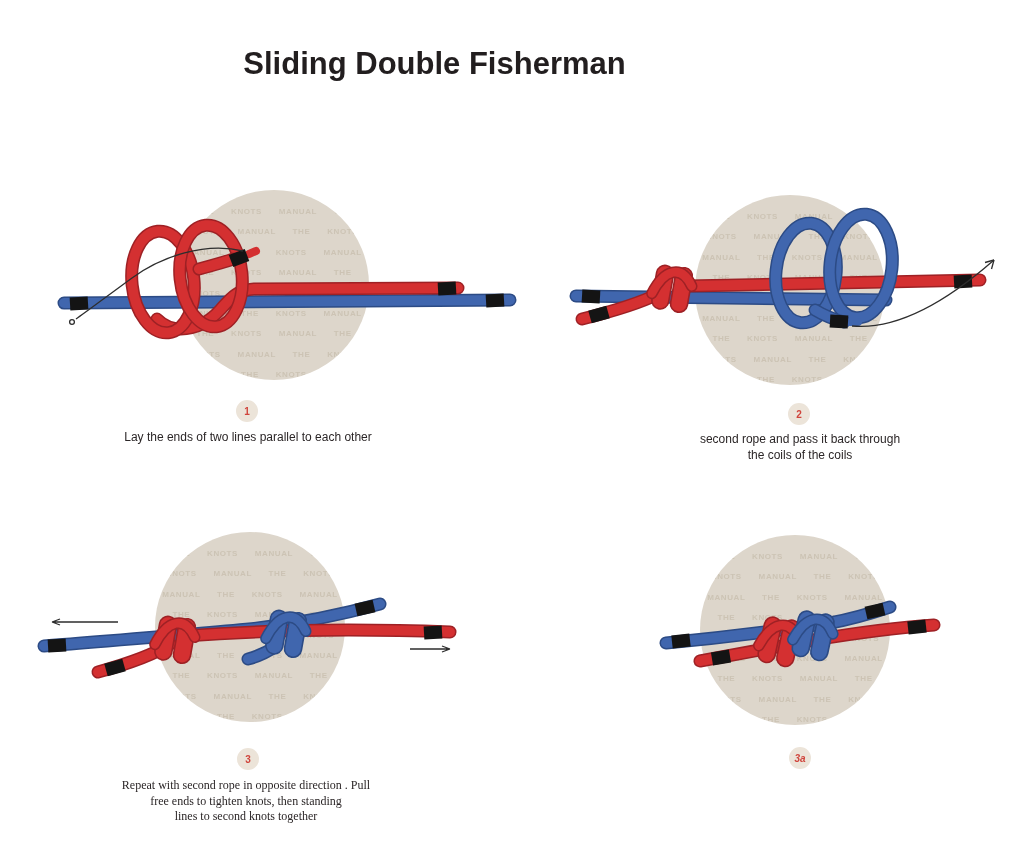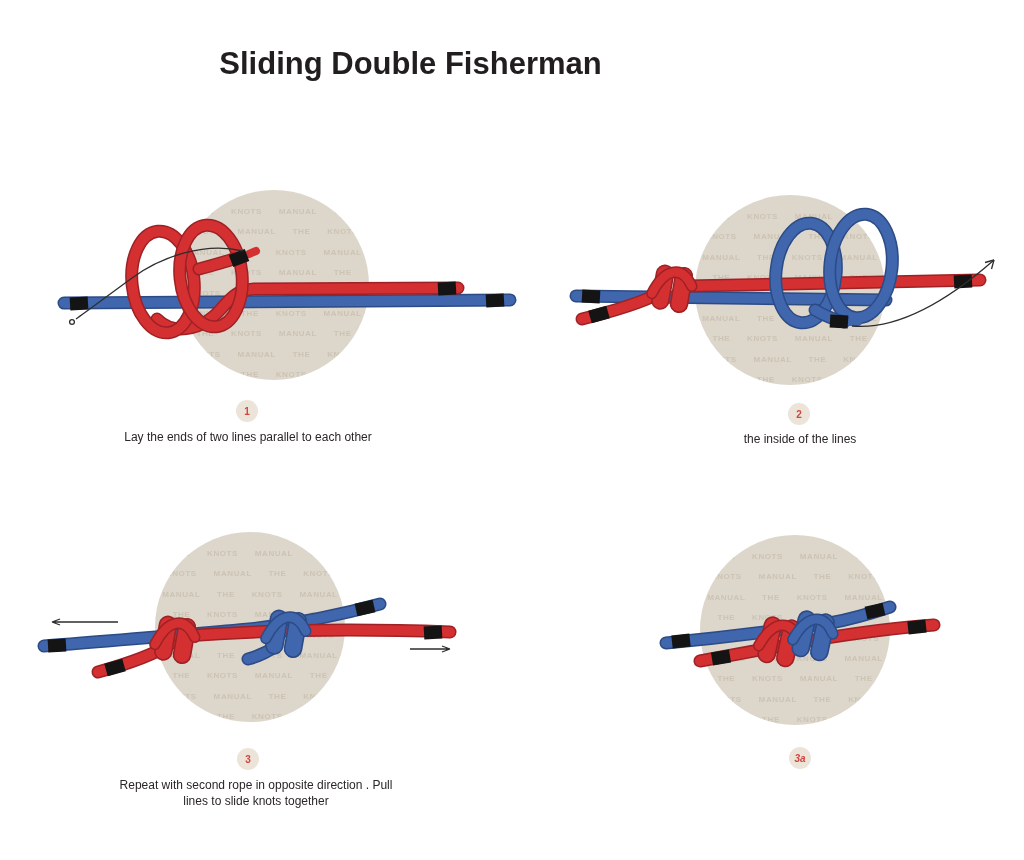--- a/index.html
+++ b/index.html
@@ -1,21 +1,21 @@
 <!DOCTYPE html>
 <html><head>
 <meta charset="utf-8">
 <style>
   html,body{margin:0;padding:0;background:#ffffff;}
   body{width:1024px;height:860px;position:relative;overflow:hidden;
        font-family:"Liberation Sans","DejaVu Sans",sans-serif;color:#221e1f;}
   .abs{position:absolute;}
   
   #title{top:46px;left:0;width:821px;text-align:center;
-         font-size:31px;font-weight:600;letter-spacing:0px;color:#221e1f;}
+         font-size:31px;font-weight:600;letter-spacing:0px;color:#221e1f;padding-left:24px;}
   
   .circle{width:190px;height:190px;border-radius:50%;background:#ddd6cb;overflow:hidden;}
   .wm{position:absolute;inset:0;padding:12px 2px;box-sizing:border-box;
       font-size:8px;font-weight:bold;letter-spacing:.6px;word-spacing:14px;
       line-height:2.55;color:#bfb5a2;opacity:.55;text-align:center;
       overflow:hidden;user-select:none;}
   
   svg{position:absolute;overflow:visible;}
   .ro-r{stroke:#9e2125;stroke-width:13;fill:none;stroke-linecap:round;}
   .ri-r{stroke:#d43031;stroke-width:10;fill:none;stroke-linecap:round;}
@@ -210,22 +210,24 @@
   </g>
 </svg>
 
 <div class="abs badge" style="left:236px;top:400px;">1</div>
 <div class="abs caption" style="left:48px;top:430px;width:400px;">
   <div>Lay the ends of two lines parallel to each other</div>
 </div>
 
 <div class="abs badge" style="left:788px;top:403px;">2</div>
 <div class="abs caption" style="left:600px;top:432px;width:400px;">
-  <div>the inside of the lines</div>
+  <div>second rope and pass it back through</div>
+  <div>the coils of the coils</div>
 </div>
 
 <div class="abs badge" style="left:237px;top:748px;">3</div>
-<div class="abs caption" style="left:56px;top:778px;width:400px;">
+<div class="abs caption" style="left:46px;top:778px;width:400px;font-family:Liberation Serif, serif;">
   <div>Repeat with second rope in opposite direction . Pull</div>
-  <div>lines to slide knots together</div>
+  <div>free ends to tighten knots, then standing</div>
+  <div>lines to second knots together</div>
 </div>
 
 <div class="abs badge" style="left:789px;top:747px;font-style:italic;">3a</div>
 
 </body></html>

